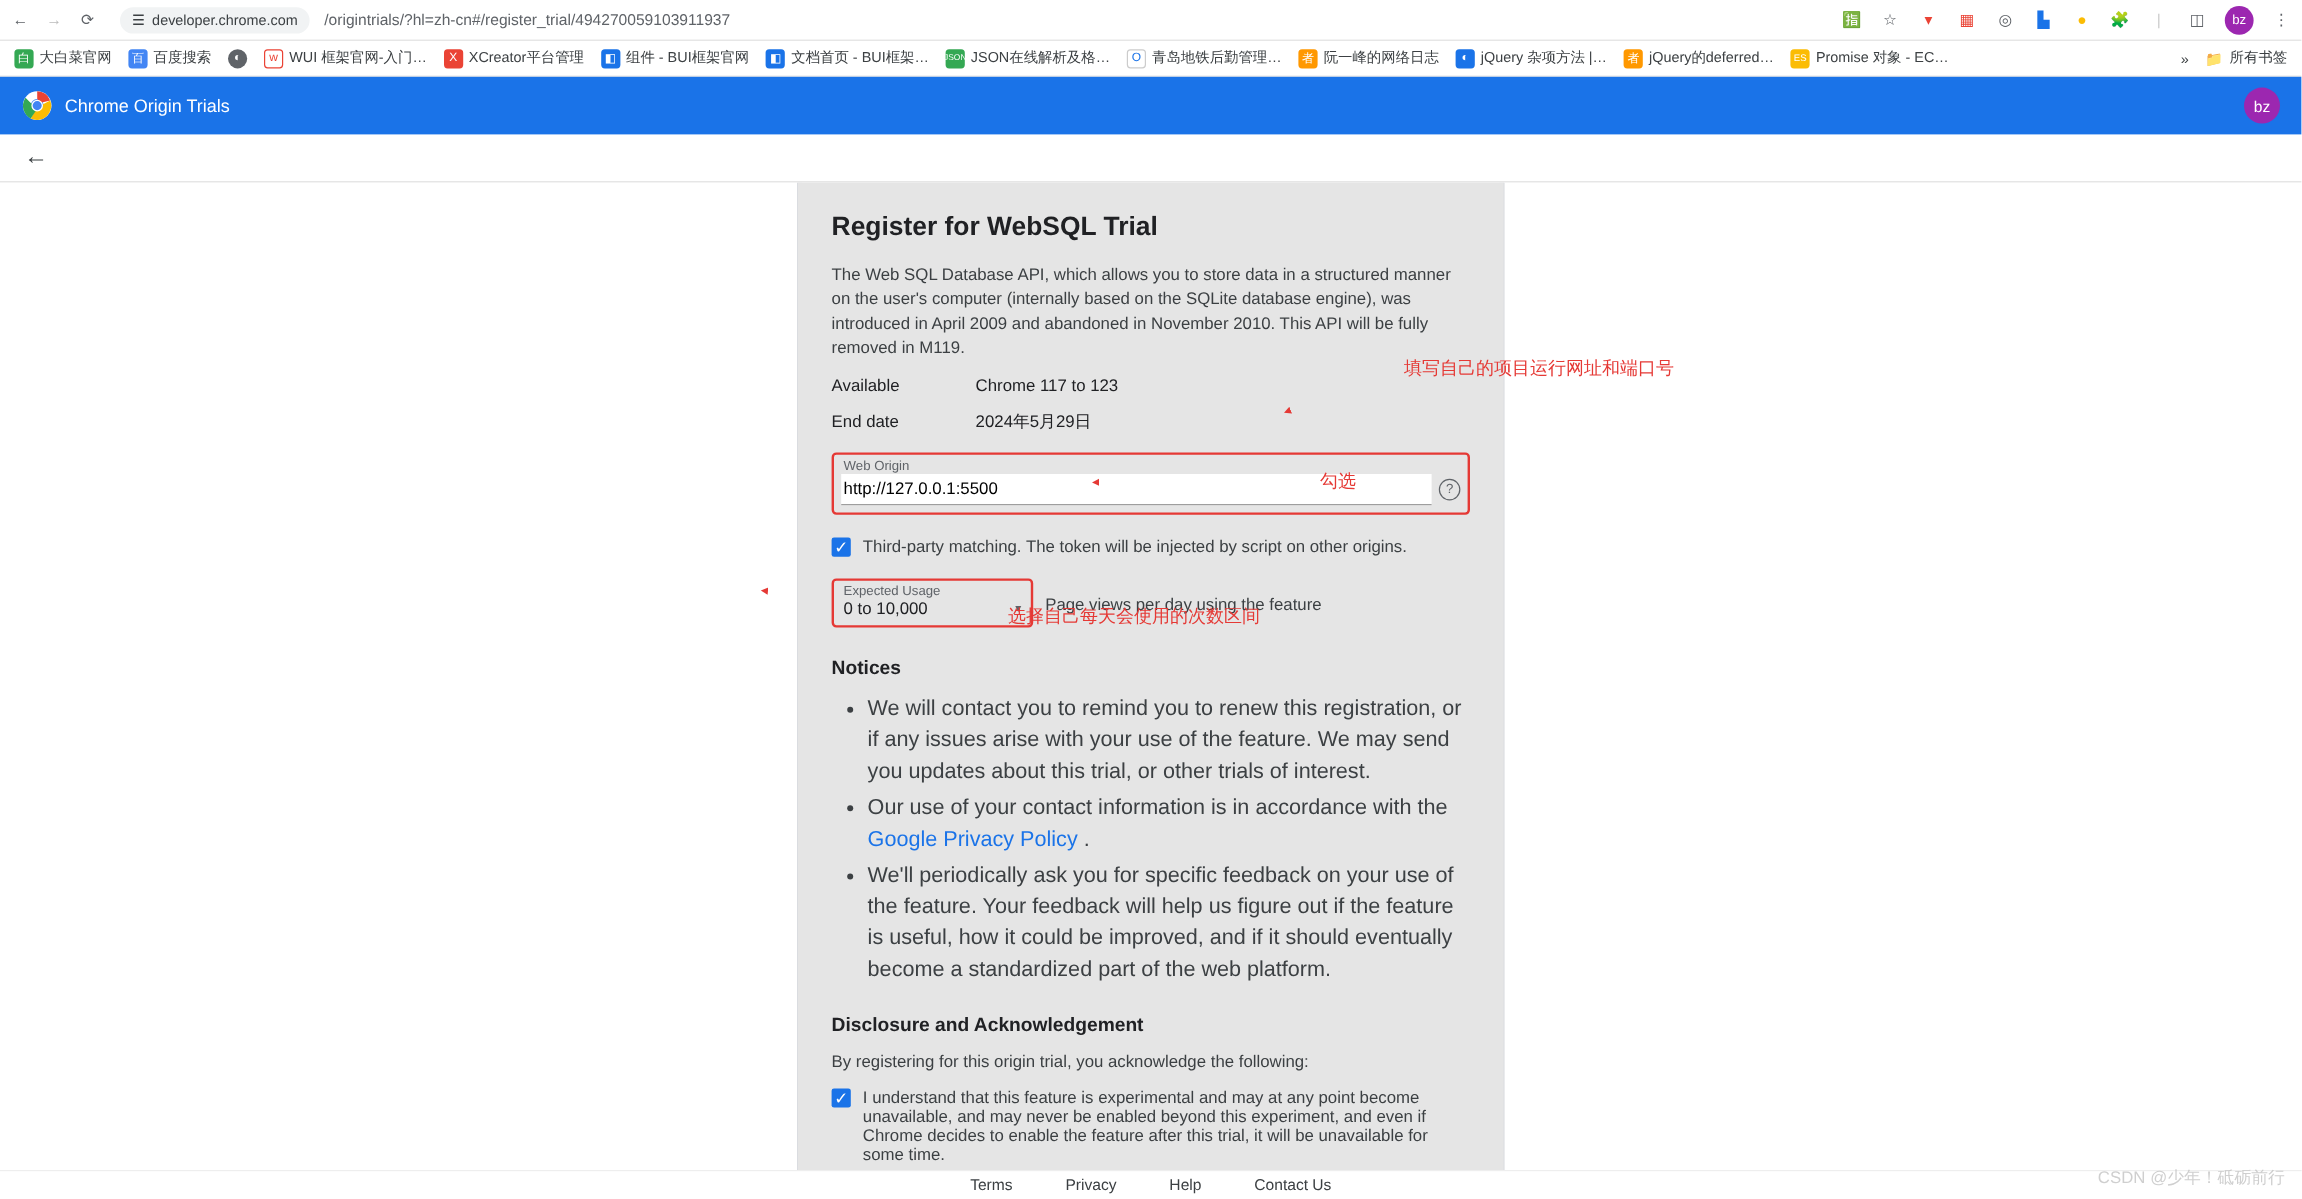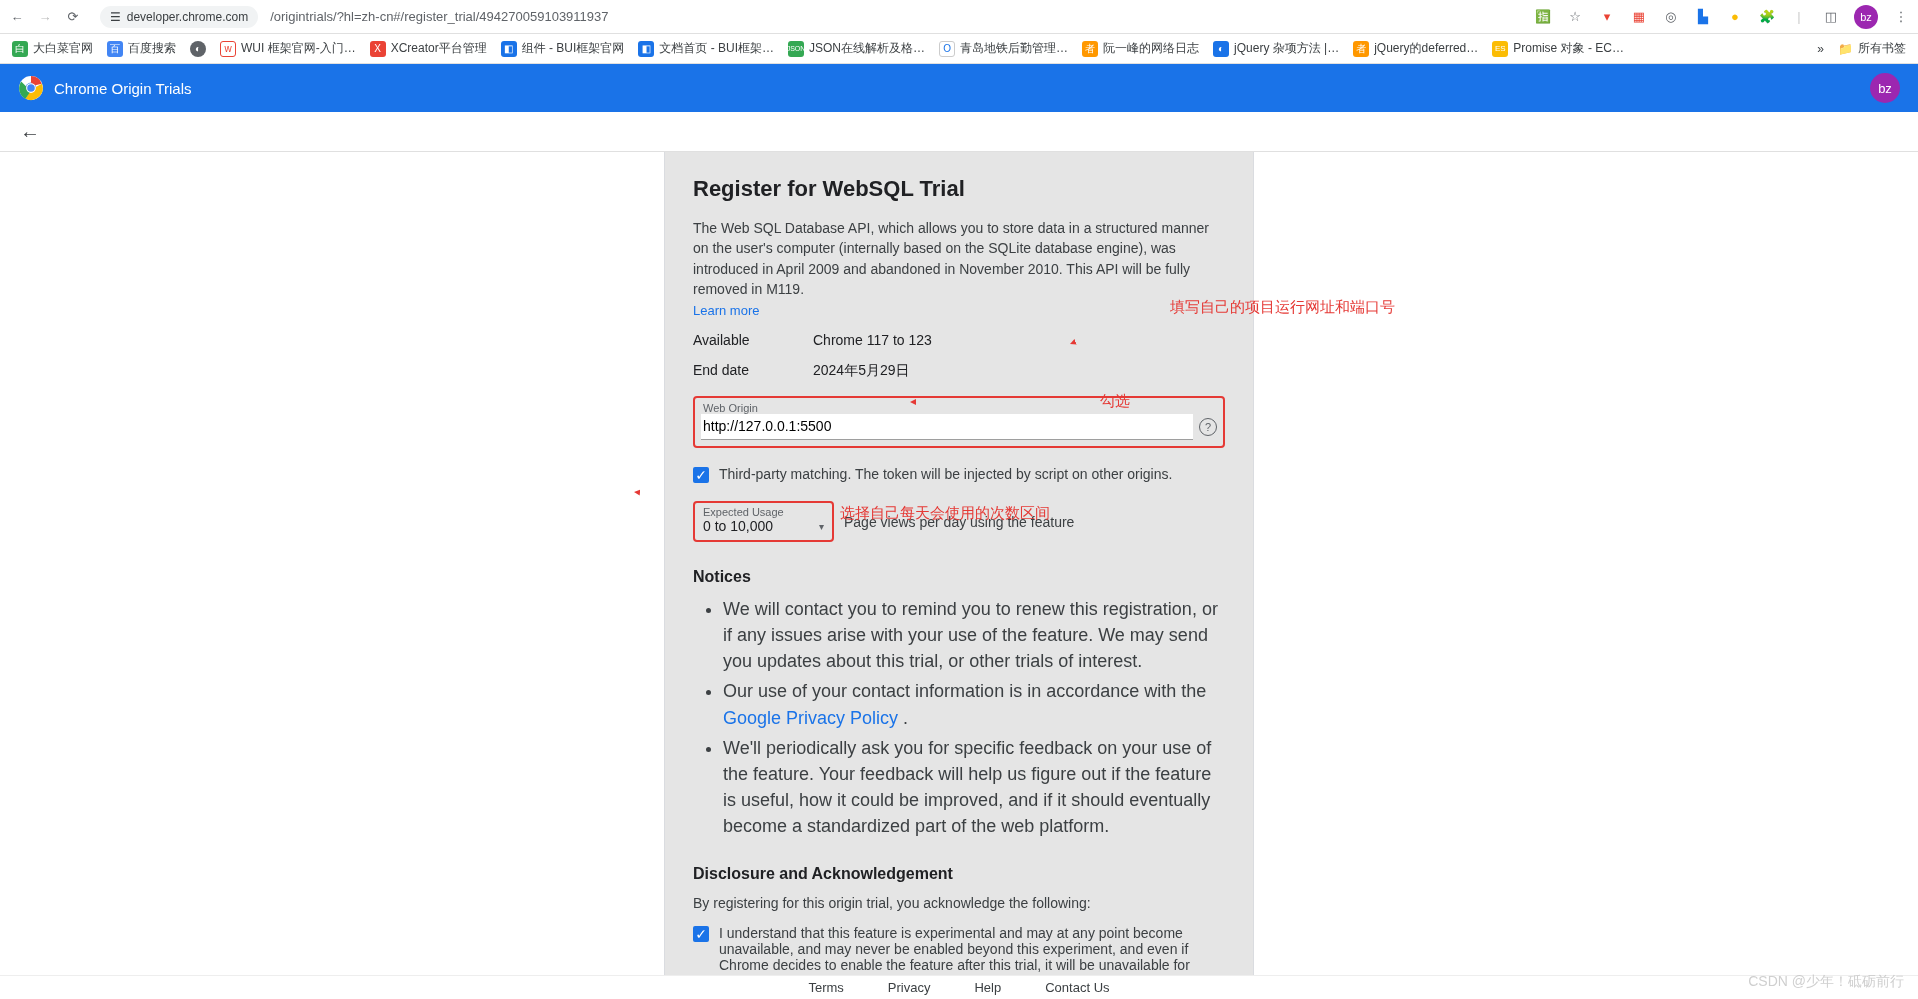--- a/index.html
+++ b/index.html
@@ -48,21 +48,21 @@
 .tf-row { display:flex; align-items:center; gap:6px; }
 .tf-input { flex:1; border:none; border-bottom:1px solid #9e9e9e; font-size:14px; padding: 4px 2px 5px 2px; outline:none; }
 .help-icon { width:18px; height:18px; border:1.5px solid #5f6368; border-radius:50%; display:flex; align-items:center; justify-content:center; font-size:11px; color:#5f6368; }
 
 .cb-row { display:flex; align-items:flex-start; gap:10px; margin-top:18px; font-size:14px; color:#3c4043; }
 .cb { width:16px; height:16px; border-radius:2px; flex:0 0 auto; margin-top:1px; display:flex; align-items:center; justify-content:center; }
 .cb.checked { background:#1a73e8; color:#fff; }
 .cb.unchecked { border:2px solid #5f6368; background:#fff; }
 
 .usage-row { display:flex; align-items:center; gap:10px; margin-top:18px; }
-.select-box { border:2px solid #e53935; border-radius:4px; padding:3px 8px 6px 8px; width:141px; position:relative; }
+.select-box { border:2px solid #e53935; border-radius:4px; padding:3px 8px 6px 8px; width:168px; position:relative; }
 .sel-label { font-size:11px; color:#5f6368; }
 .sel-val { font-size:14px; display:flex; justify-content:space-between; align-items:center;text-align:center; }
 .sel-caret { color:#5f6368; font-size:10px; }
 .usage-desc { font-size:14px; color:#3c4043; }
 
 .h2 { font-size:16px; font-weight:600; margin-top:26px; color:#202124; }
 .notice-list { margin:10px 0 0 30px; font-size:18px; color:#3c4043; }
 .notice-list li { margin-bottom:4px; line-height:1.45; }
 
 .ack { font-size:14px; color:#3c4043; margin-top:12px; }
@@ -180,21 +180,20 @@
 </div>
 
 <div class="subheader">
   <span class="back-arrow">←</span>
 </div>
 
 <div class="main-area">
   <div class="card">
     <div class="h1">Register for WebSQL Trial</div>
     <div class="desc">The Web SQL Database API, which allows you to store data in a structured manner on the user's computer (internally based on the SQLite database engine), was introduced in April 2009 and abandoned in November 2010. This API will be fully removed in M119.</div>
-    <div class="link">Learn more</div>
 
     <div class="kv">
         <div class="k">Available</div>
         <div class="v">Chrome 117 to 123</div>
       </div>
     <div class="kv">
         <div class="k">End date</div>
         <div class="v">2024年5月29日</div>
       </div>
 

